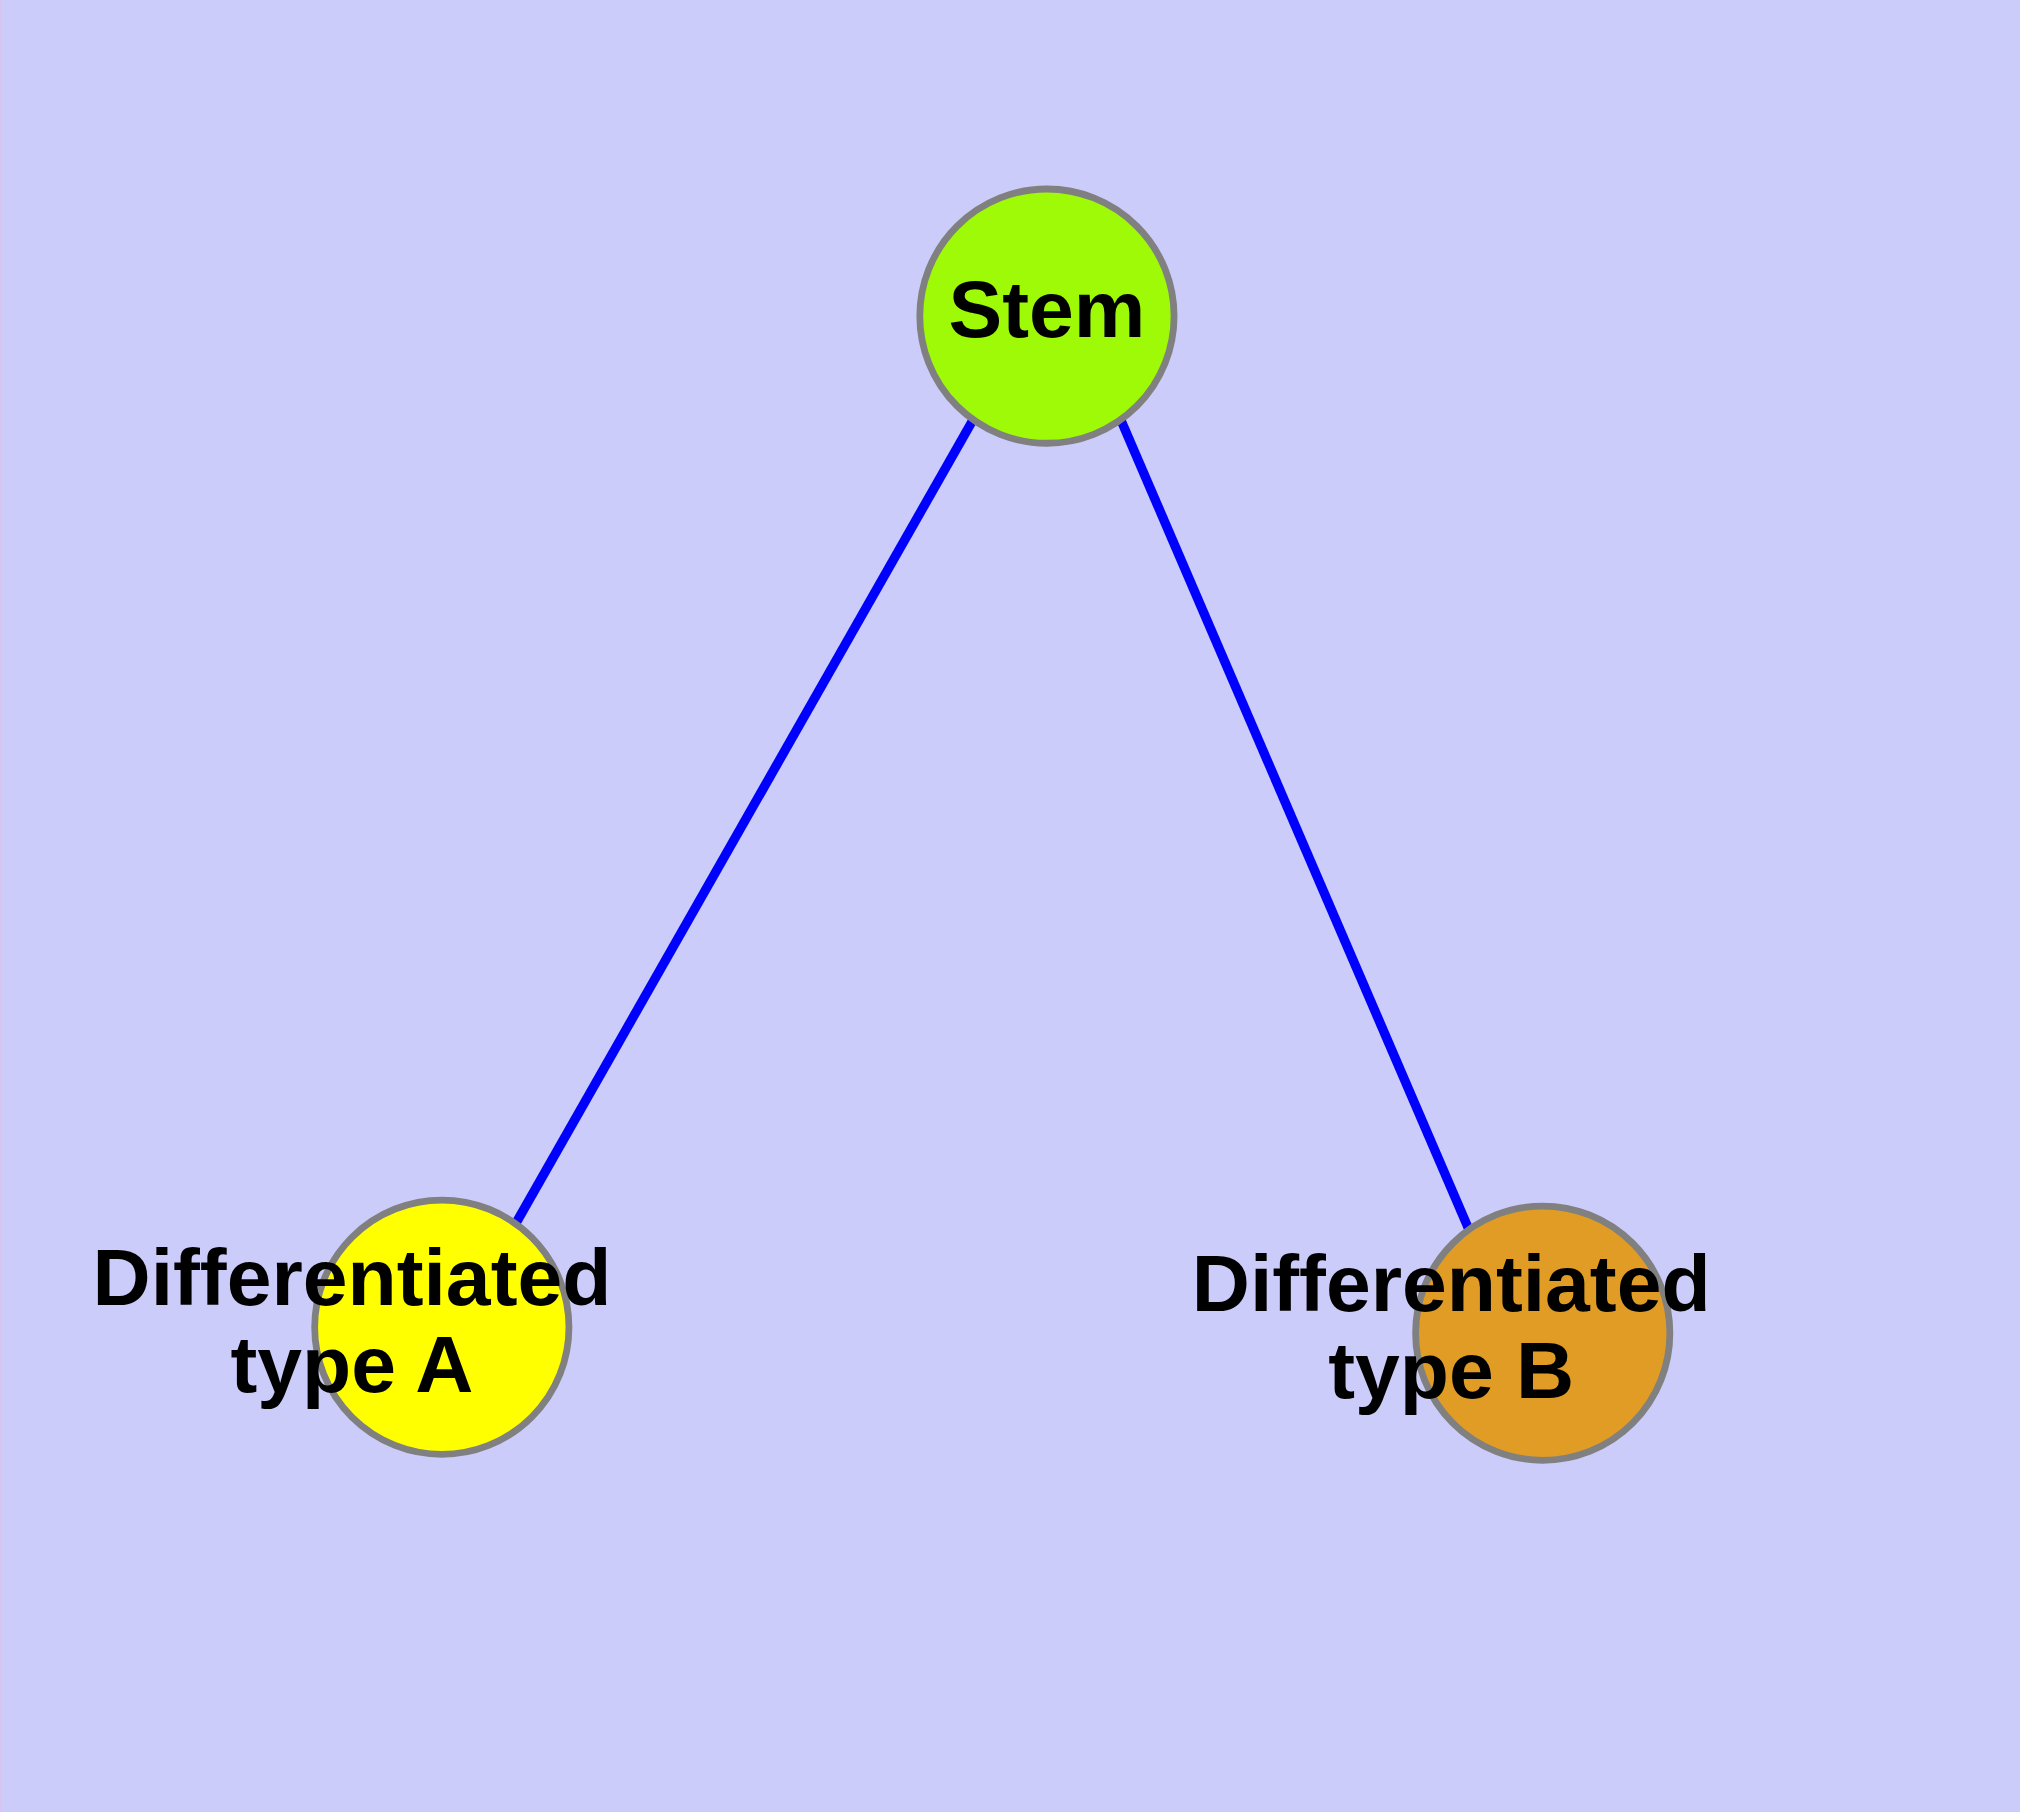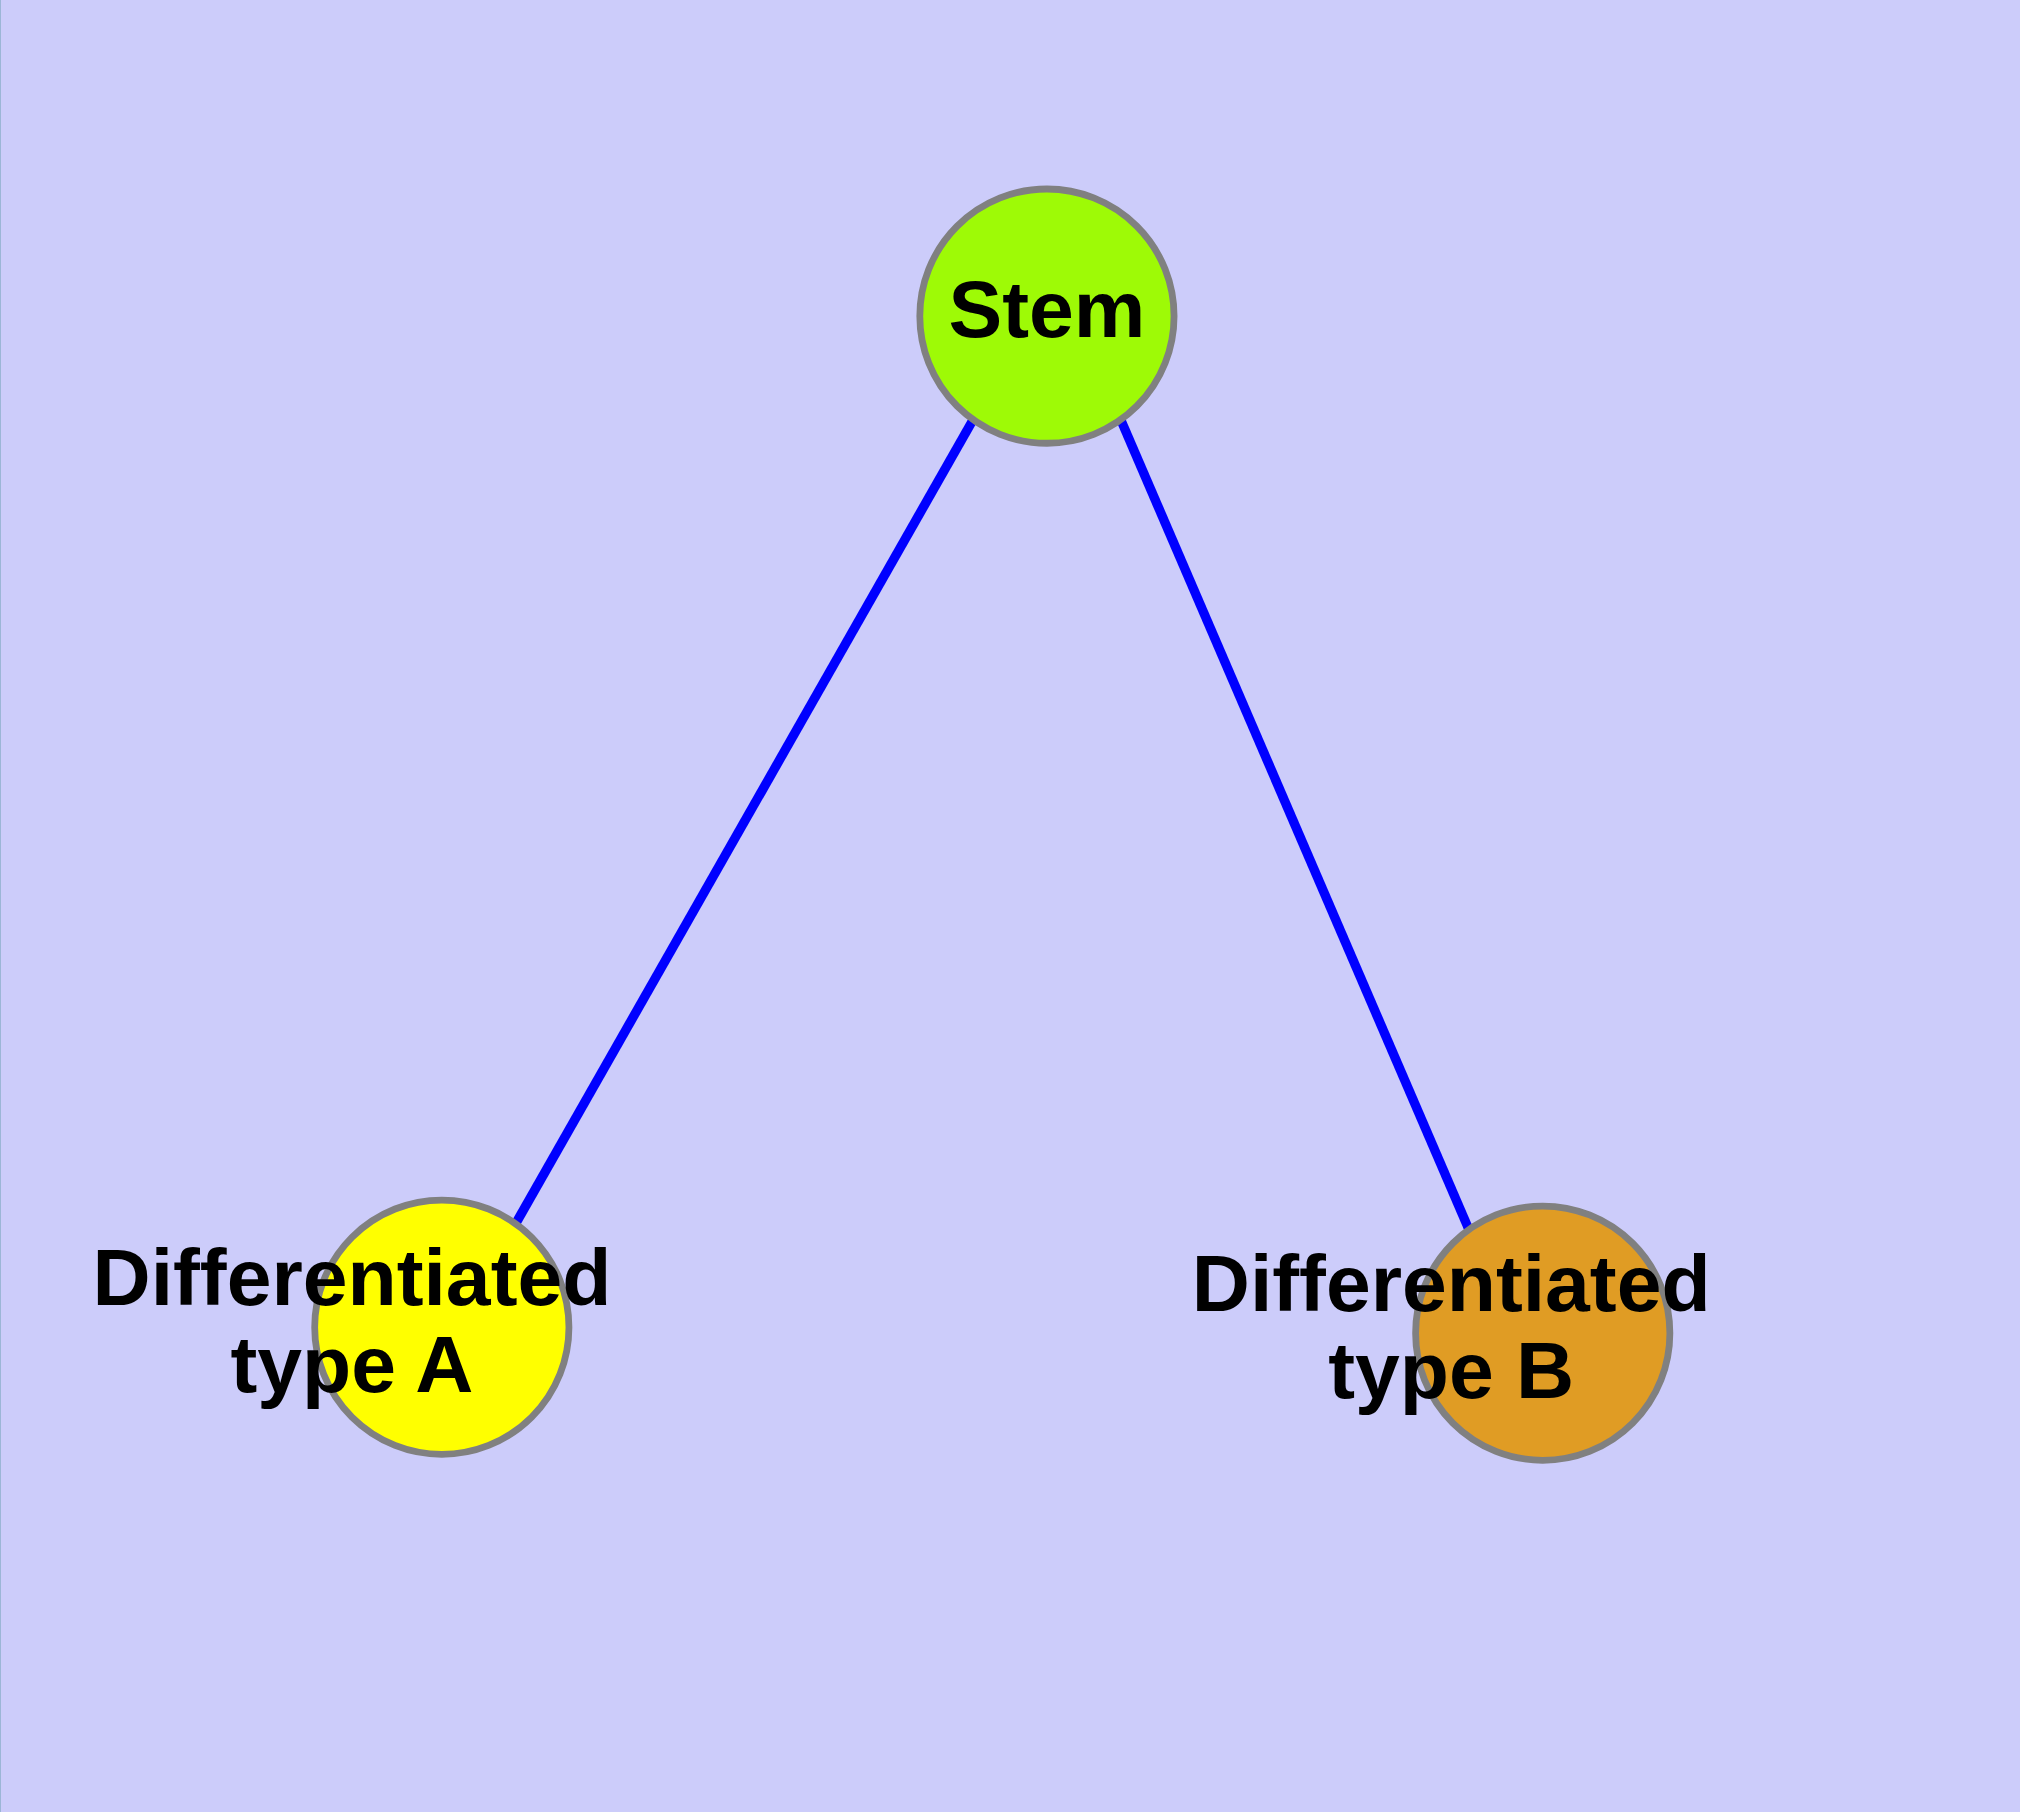--- a/index.html
+++ b/index.html
@@ -27,21 +27,21 @@
     font-family: "Liberation Sans", sans-serif;
     font-weight: bold;
     fill: #000000;
     text-anchor: middle;
     dominant-baseline: middle;
   }
 </style>
 </head>
 <body>
 
-<div id="canvas" style="width: 2021px; height: 1812px; background: #0f766e;">
+<div id="canvas" style="width: 2021px; height: 1812px; background: #f9a8d4;">
   <svg id="graph-svg" viewBox="0 0 2384 2138" xmlns="http://www.w3.org/2000/svg" style="width: 2021px; height: 1812px;">
 
     <rect id="bg-rect" x="0" y="0" width="2384" height="2138" fill="#ccccfa"></rect>
 
     <g id="edges-layer">
         <line x1="1148" y1="495" x2="608" y2="1444" stroke="#0000ff" stroke-width="11" stroke-linecap="butt"></line>
         <line x1="1322" y1="495" x2="1733" y2="1451" stroke="#0000ff" stroke-width="11" stroke-linecap="butt"></line>
       </g>
     <g id="nodes-layer">
         <circle cx="1235" cy="373" r="150" fill="#9efa06" stroke="#808080" stroke-width="8"></circle>

